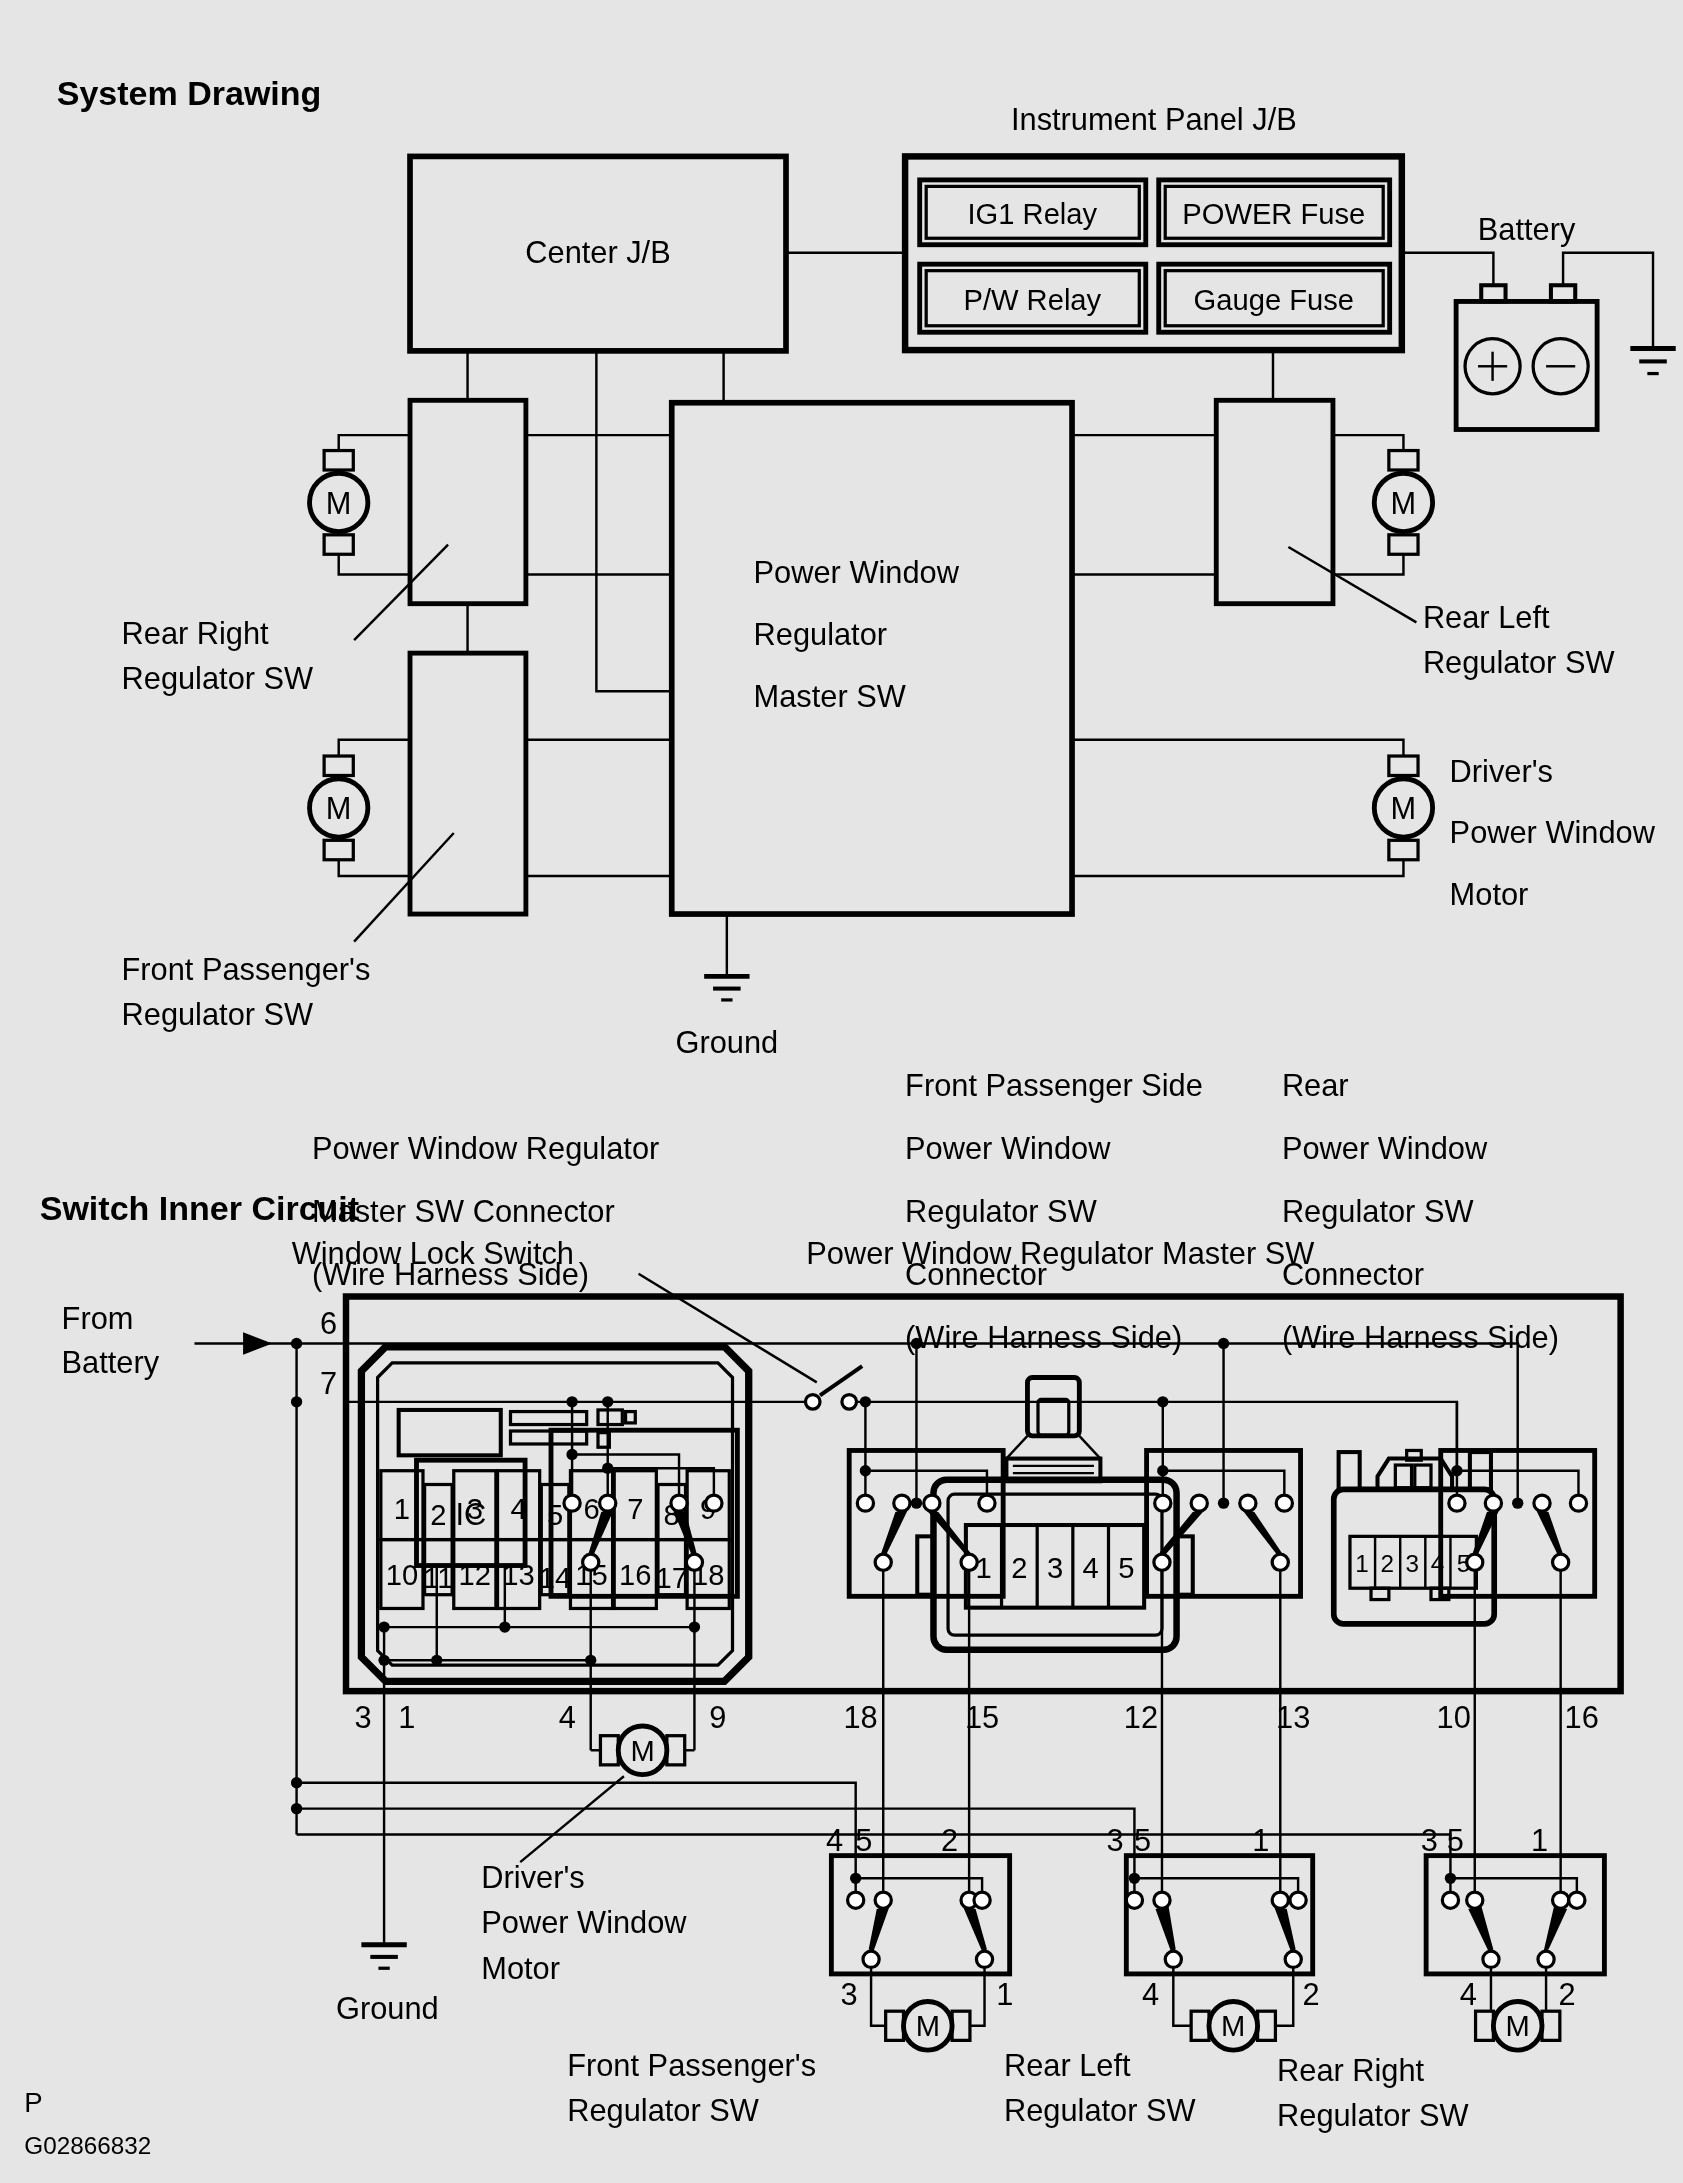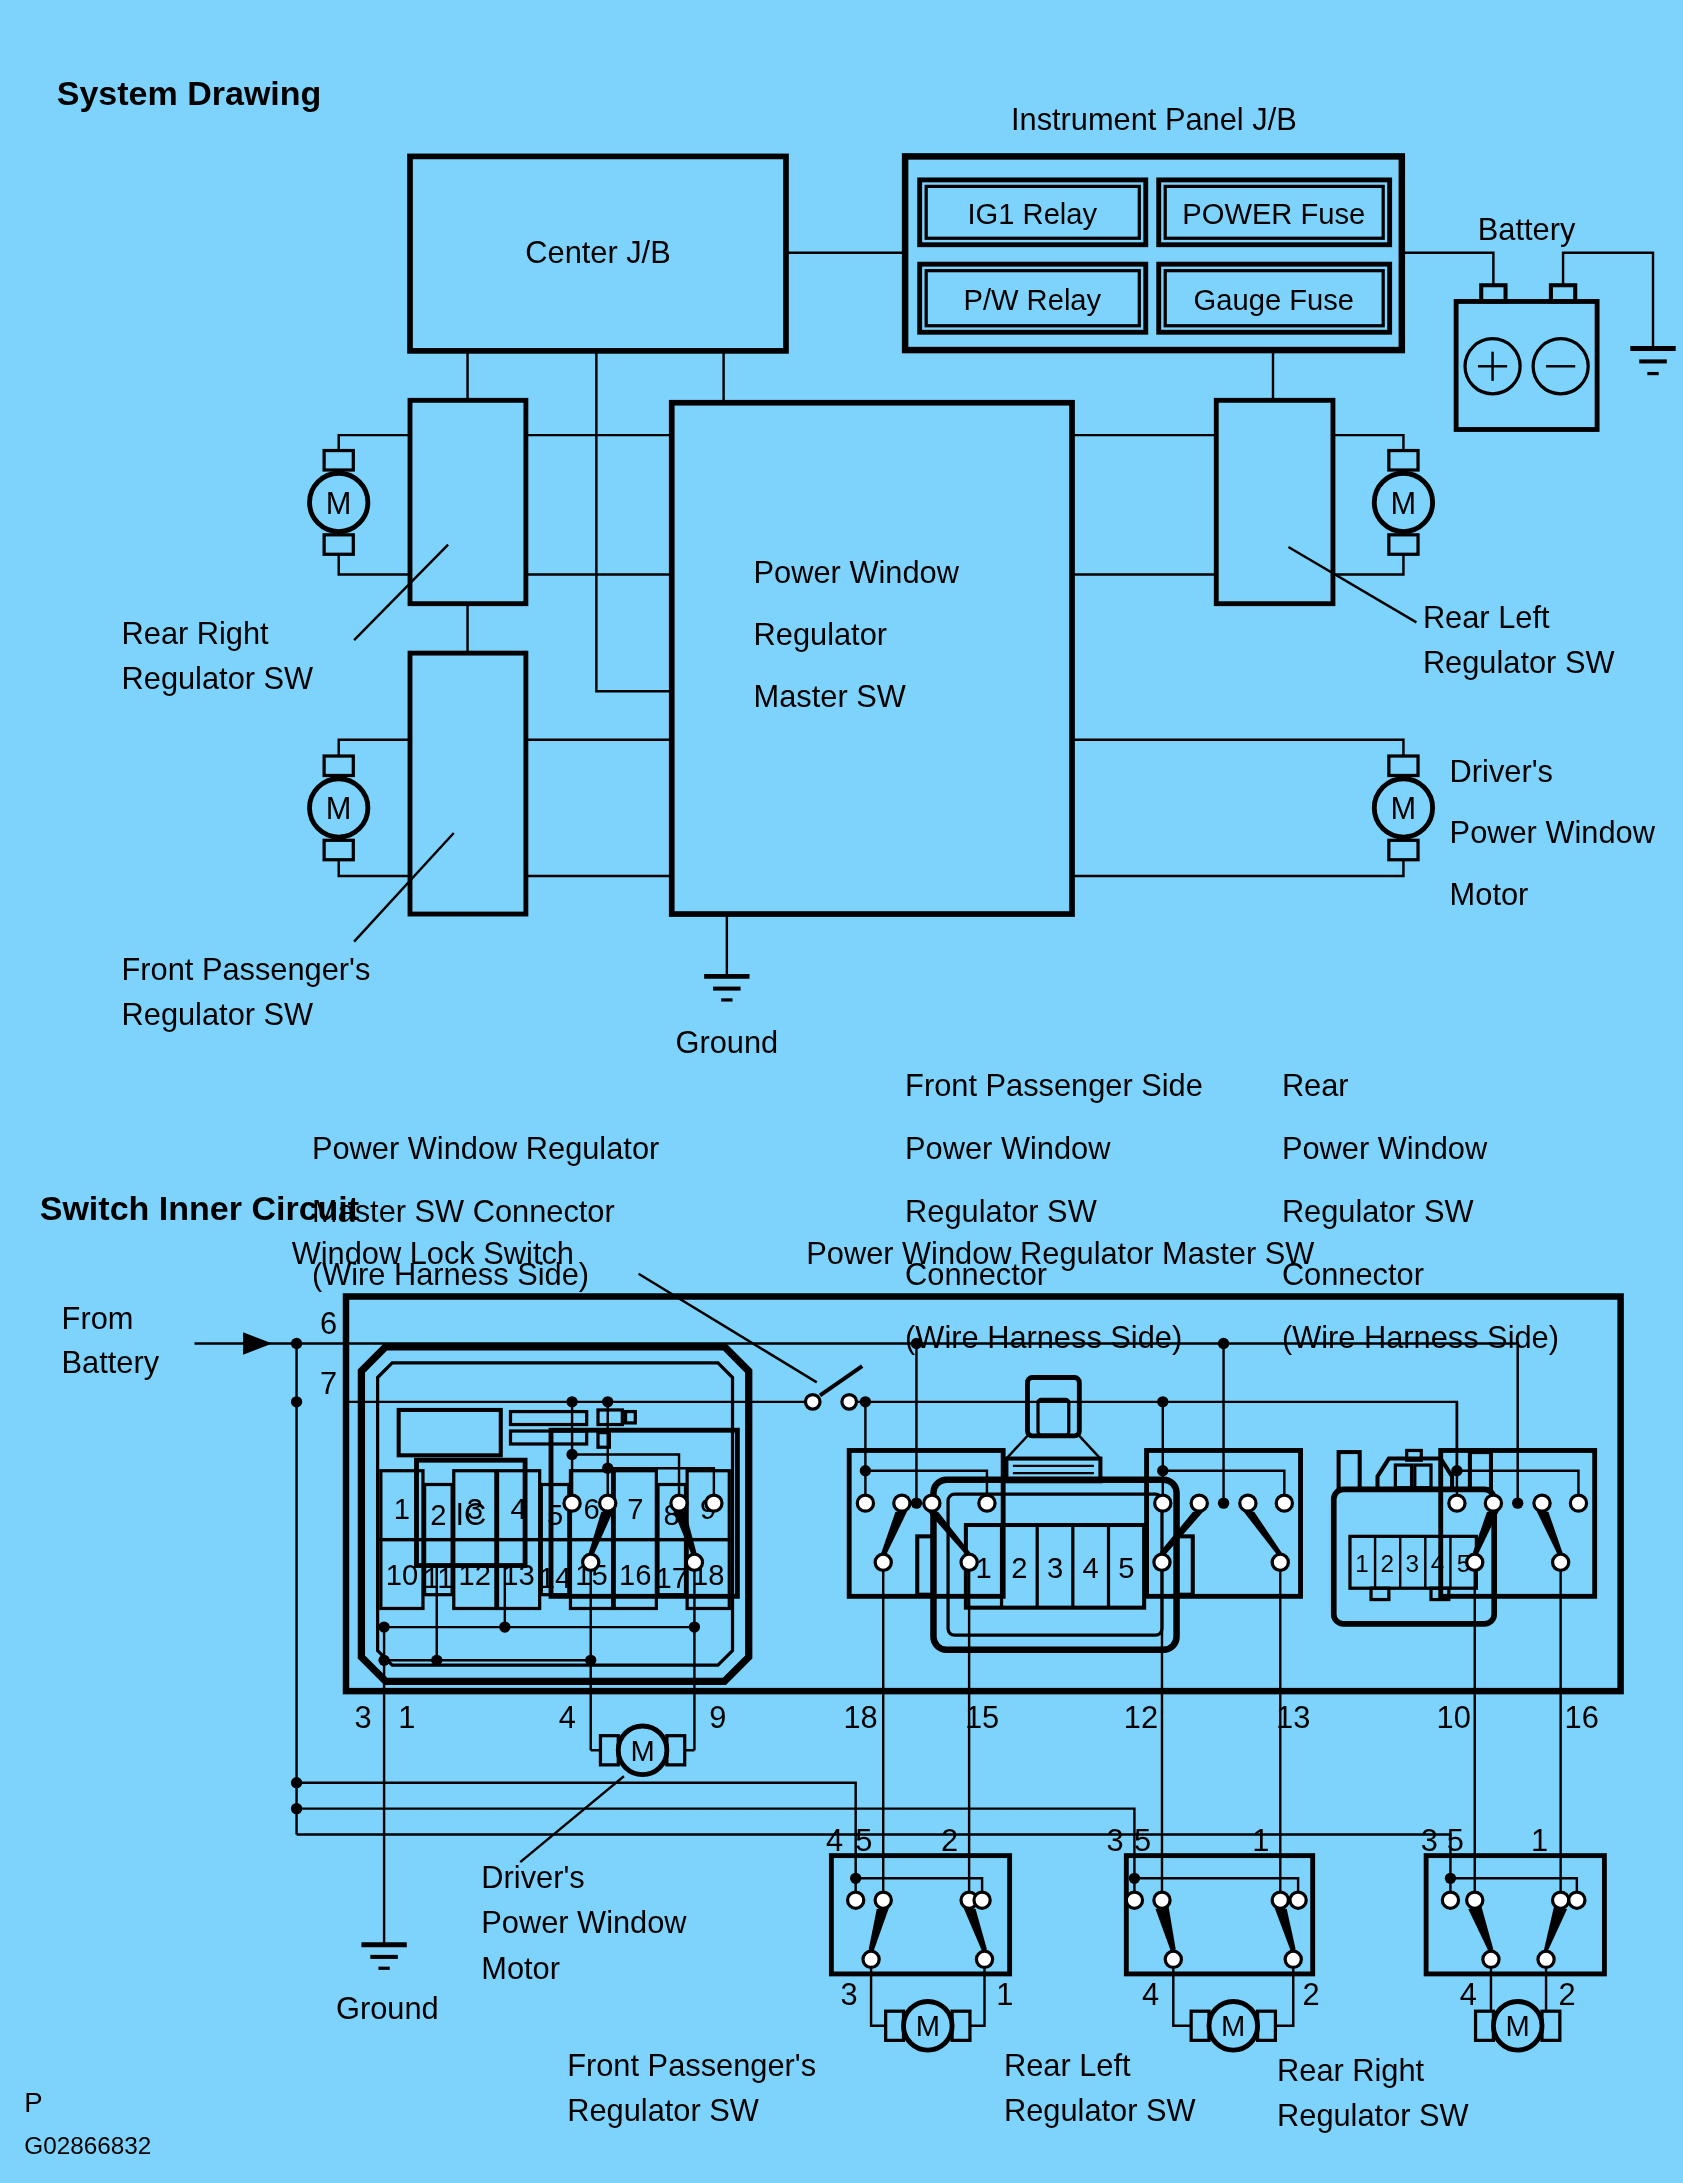--- a/index.html
+++ b/index.html
@@ -1,16 +1,16 @@
 <!DOCTYPE html>
 <html style="font-size:13px"><head>
 <meta charset="utf-8">
 <style>
   html,body{margin:0;padding:0;background:#fff;}
-  #page{position:relative;width:1683px;height:2183px;background:#7dd3fc;font-family:"Liberation Sans",sans-serif;}
+  #page{position:relative;width:1683px;height:2183px;background:#e5e5e5;font-family:"Liberation Sans",sans-serif;}
   svg{position:absolute;left:0;top:0;}
   .w{stroke:#000;stroke-width:3;fill:none;}
   .w5{stroke:#000;stroke-width:5;fill:none;}
   .bx{stroke:#000;stroke-width:6;fill:none;}
   .bx4{stroke:#000;stroke-width:4;fill:none;}
   .bx7{stroke:#000;stroke-width:7;fill:none;}
   .bx8{stroke:#000;stroke-width:8;fill:none;}
   .bx9{stroke:#000;stroke-width:9;fill:none;}
   .t{font:38px "Liberation Sans",sans-serif;fill:#000;}
   .tt{font:bold 42px "Liberation Sans",sans-serif;fill:#000;}

